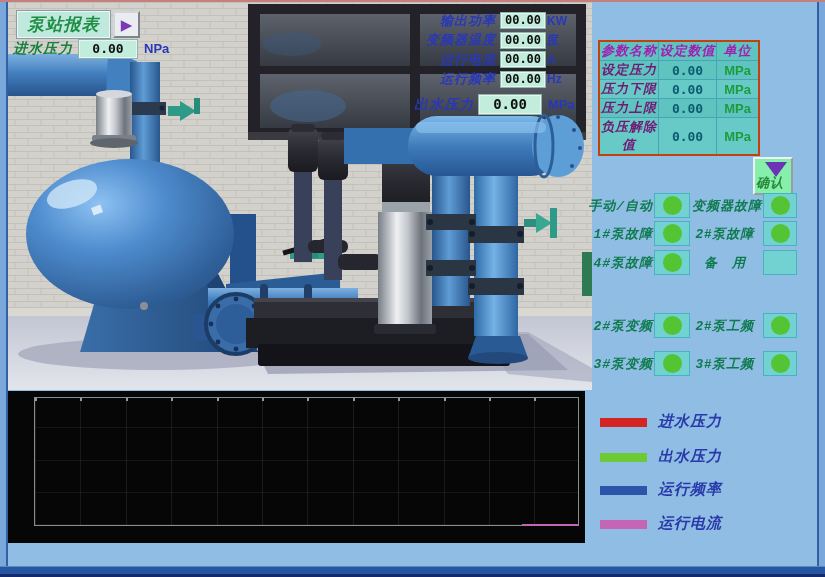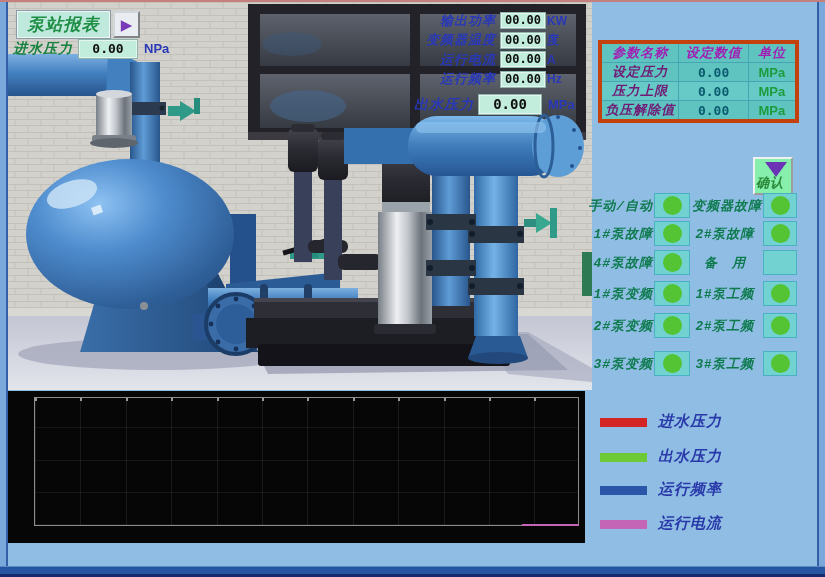--- a/index.html
+++ b/index.html
@@ -46,22 +46,22 @@
 
   .outlet-row { position:absolute; left:414px; top:94px; display:flex; align-items:center; }
   .outlet-row .lbl { font-size:14px; margin-right:4px; }
   .outlet-row .val-box { width:64px; height:21px; font-size:14px; line-height:19px; }
   .outlet-row .unit { font-size:13px; margin-left:6px; font-weight:bold; color:#2838b8; }
 
   
   .panel-title { position:absolute; left:640px; top:8px; width:131px; height:27px; background:#b4e6da;
                  border:1px solid #d8ecec; box-shadow:0 0 0 1px #7c9cb4; text-align:center;
                  font-size:16px; line-height:25px; color:#1e9a4a; }
-  table.settings { position:absolute; left:598px; top:40px; width:201px; border-collapse:collapse;
-                   background:#5fc4c0; border:4px solid #c2410c; }
+  table.settings { position:absolute; left:598px; top:40px; width:162px; border-collapse:collapse;
+                   background:#5fc4c0; border:2px solid #c2410c; }
   table.settings td, table.settings th { border:1px solid #46a4b4; height:18px; font-size:13px; padding:0; }
   table.settings th { color:#a21fb4; font-style:italic; letter-spacing:1px; }
   table.settings tr:nth-child(odd) td { background:#67cac6; }
   td.p-name { width:80px; text-align:center; color:#701a75; font-style:italic; font-weight:bold; letter-spacing:1px; }
   td.p-val  { width:70px; text-align:center; color:#0c5c70; font-weight:bold; font-family:"DejaVu Sans Mono",monospace; cursor:pointer; }
   td.p-unit { width:49px; text-align:center; color:#1d9c3e; font-weight:bold; }
 
   .confirm-btn { position:absolute; left:753px; top:157px; width:40px; height:38px; background:#86efac;
                  border:2px outset #eef0f2; cursor:pointer; }
   .confirm-btn .tri { position:absolute; left:10px; top:3px; width:0; height:0;
@@ -349,20 +349,25 @@
       <th>参数名称</th>
       <th>设定数值</th>
       <th>单位</th>
     </tr>
     <tr>
       <td class="p-name">设定压力</td>
       <td class="p-val">0.00</td>
       <td class="p-unit">MPa</td>
     </tr>
     <tr>
+      <td class="p-name">压力下限</td>
+      <td class="p-val">0.00</td>
+      <td class="p-unit">MPa</td>
+    </tr>
+    <tr>
       <td class="p-name">压力上限</td>
       <td class="p-val">0.00</td>
       <td class="p-unit">MPa</td>
     </tr>
     <tr>
       <td class="p-name">负压解除值</td>
       <td class="p-val">0.00</td>
       <td class="p-unit">MPa</td>
     </tr>
   </tbody>
@@ -394,30 +399,20 @@
       </span>
   </div>
   <div class="status-row" style="top:250px">
     <span class="sl l1 cjk">4#泵故障</span>
     <span class="ind-box b1">
         <span class="lamp" style="background: rgb(84, 196, 52);"></span>
       </span>
     <span class="sl l2 cjk">备　用</span>
     <span class="ind-box b2"></span>
   </div>
-  <div class="status-row" style="top:281px">
-    <span class="sl l1 cjk">1#泵变频</span>
-    <span class="ind-box b1">
-        <span class="lamp" style="background: rgb(84, 196, 52);"></span>
-      </span>
-    <span class="sl l2 cjk">1#泵工频</span>
-    <span class="ind-box b2">
-        <span class="lamp" style="background: rgb(84, 196, 52);"></span>
-      </span>
-  </div>
   <div class="status-row" style="top:313px">
     <span class="sl l1 cjk">2#泵变频</span>
     <span class="ind-box b1">
         <span class="lamp" style="background: rgb(84, 196, 52);"></span>
       </span>
     <span class="sl l2 cjk">2#泵工频</span>
     <span class="ind-box b2">
         <span class="lamp" style="background: rgb(84, 196, 52);"></span>
       </span>
   </div>

